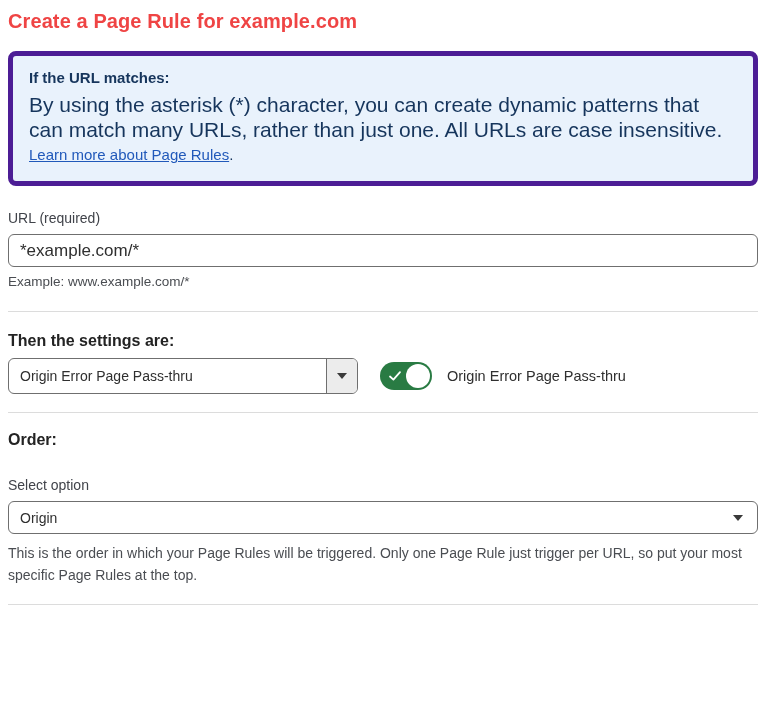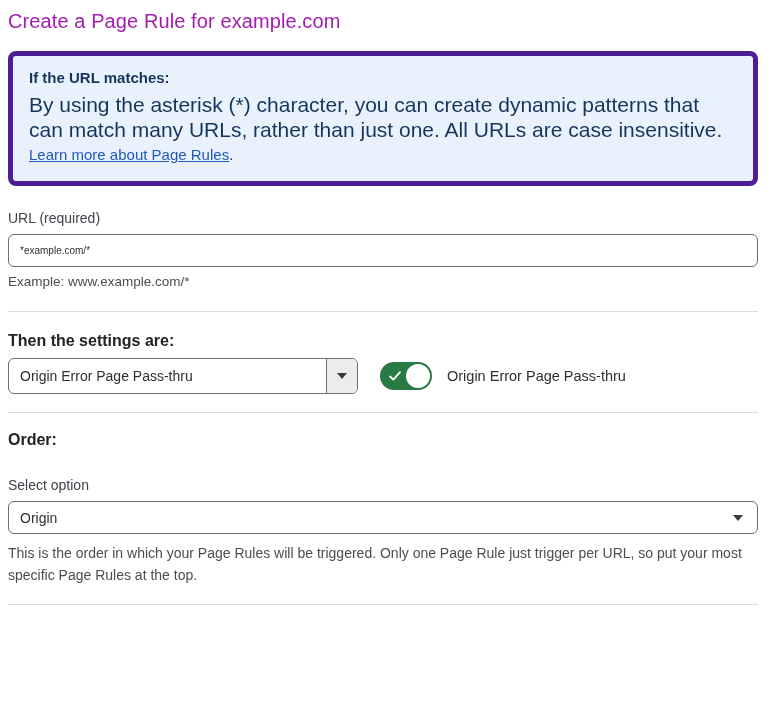--- a/index.html
+++ b/index.html
@@ -7,22 +7,22 @@
     width: 770px; height: 710px;
     background: #ffffff;
     font-family: "Liberation Sans", sans-serif;
     color: #2f2f2f;
     overflow: hidden;
   }
   .container { padding: 8px 12px 0 8px; }
 
   .page-title {
     font-size: 20px;
-    font-weight: normal;
-    color: #a21caf;
+    font-weight: bold;
+    color: #ef4444;
     letter-spacing: 0.1px;
     margin-top: 2px;
   }
 
   
   .info-box {
     margin-top: 18px;
     background: #e9f2fc;
     border: 5px solid #4c1d95;
     border-radius: 8px;
@@ -53,21 +53,21 @@
   }
 
   .url-input {
     display: block;
     width: 100%;
     height: 33px;
     margin-top: 8px;
     border: 1px solid #6f6f6f;
     border-radius: 6px;
     padding: 0 11px;
-    font-size: 10px;
+    font-size: 17px;
     font-family: "Liberation Sans", sans-serif;
     color: #2f2f2f;
     background: #ffffff;
     outline: none;
   }
 
   .helper-text {
     font-size: 13.5px;
     color: #4a4d52;
     margin-top: 7px;

